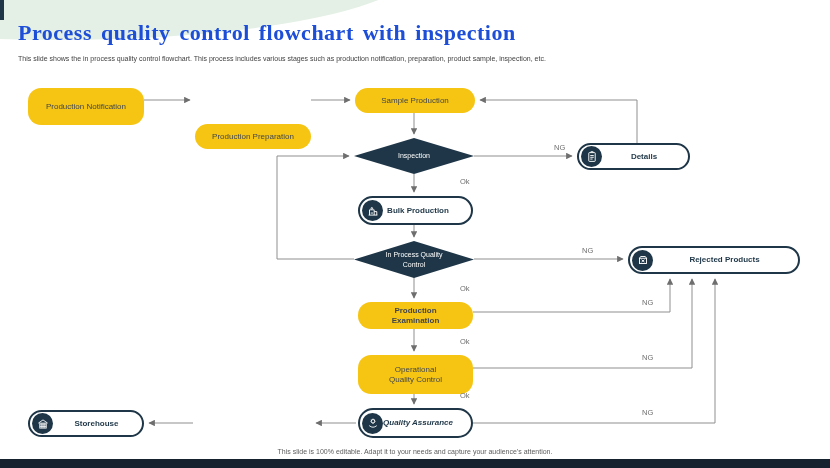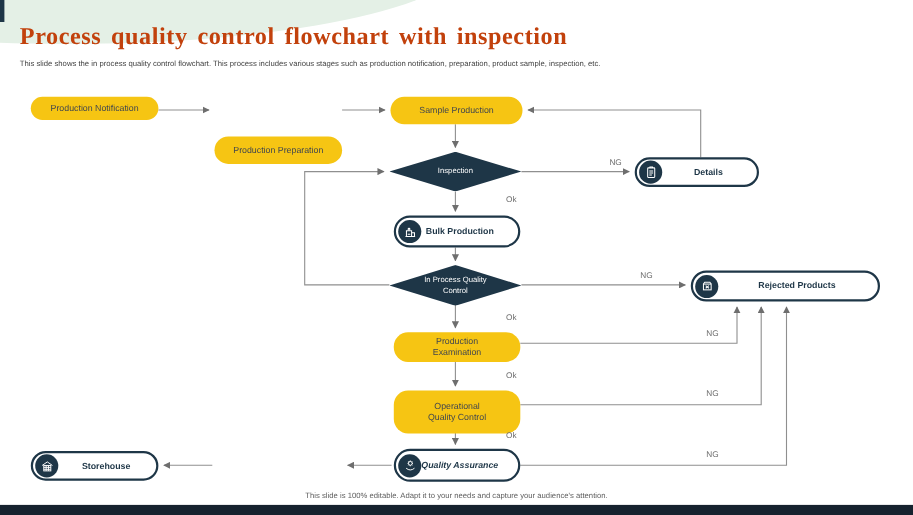--- a/index.html
+++ b/index.html
@@ -16,21 +16,21 @@
   .corner-strip {
     position:absolute; left:0; top:0; width:4px; height:20px; background:#1e3647;
   }
   .bottom-bar {
     position:absolute; left:0; bottom:0; width:830px; height:9px; background:#16222e;
   }
   
   .title {
     position:absolute; left:18px; top:20px; width:620px;
     font-family:"Liberation Serif", serif; font-weight:bold; font-size:22px;
-    color:#c2410c; letter-spacing:0.5px; word-spacing:3px;
+    color:#1d4ed8; letter-spacing:0.5px; word-spacing:3px;
   }
   .subtitle {
     position:absolute; left:18px; top:55px; width:640px;
     font-size:7px; color:#3f3f3f;
   }
   .footer {
     position:absolute; left:0; bottom:13px; width:830px; text-align:center;
     font-size:7px; color:#5d5d5d;
   }
   
@@ -95,21 +95,21 @@
       <path d="M473,312 H670 V279" marker-end="url(#arr)"></path>
       <path d="M414,329 V351" marker-end="url(#arr)"></path>
       <path d="M473,368 H692 V279" marker-end="url(#arr)"></path>
       <path d="M414,383 V404" marker-end="url(#arr)"></path>
       <path d="M473,423 H715 V279" marker-end="url(#arr)"></path>
       <path d="M356,423 H316" marker-end="url(#arr)"></path>
       <path d="M193,423 H149" marker-end="url(#arr)"></path>
     </g>
   </svg>
 
-  <div class="node pill-yellow" style="left:28px; top:88px; width:116px; height:21px;">
+  <div class="node pill-yellow" style="left:28px; top:88px; width:116px; height:37px;">
     <span class="lbl wide">Production Notification</span>
   </div>
   <div class="node pill-yellow" style="left:195px; top:88px; width:116px; height:25px;margin-top:36px;">
     <span class="lbl wide">Production Preparation</span>
   </div>
   <div class="node pill-yellow" style="left:355px; top:88px; width:120px; height:25px;">
     <span class="lbl wide">Sample Production</span>
   </div>
 
   <div class="node diamond" style="left:354px; top:138px; width:120px; height:36px;">
@@ -149,21 +149,21 @@
       <svg viewBox="0 0 24 24" stroke="#fff" stroke-width="1.6" fill="none">
         <rect x="6" y="9" width="12" height="9"></rect>
         <path d="M6,9 l2,-3 h8 l2,3"></path>
         <path d="M9.5,11.5 l5,4 M14.5,11.5 l-5,4"></path>
       </svg>
     </span>
     <span class="txt">Rejected Products</span>
   </div>
 
   <div class="node pill-yellow" style="left:358px; top:302px; width:115px; height:27px;">
-    <span class="lbl" style="max-width:56px;">Production Examination</span>
+    <span class="lbl" style="max-width:56px;font-weight:bold;">Production Examination</span>
   </div>
 
   <div class="node pill-yellow" style="left:358px; top:355px; width:115px; height:39px;">
     <span class="lbl" style="max-width:62px;">Operational Quality Control</span>
   </div>
 
   <div class="node pill-white" style="left:358px; top:408px; width:115px; height:30px;">
     <span class="icon-circle">
       <svg viewBox="0 0 24 24" stroke="#fff" stroke-width="1.5" fill="none">
         <circle cx="12" cy="9" r="3"></circle>

